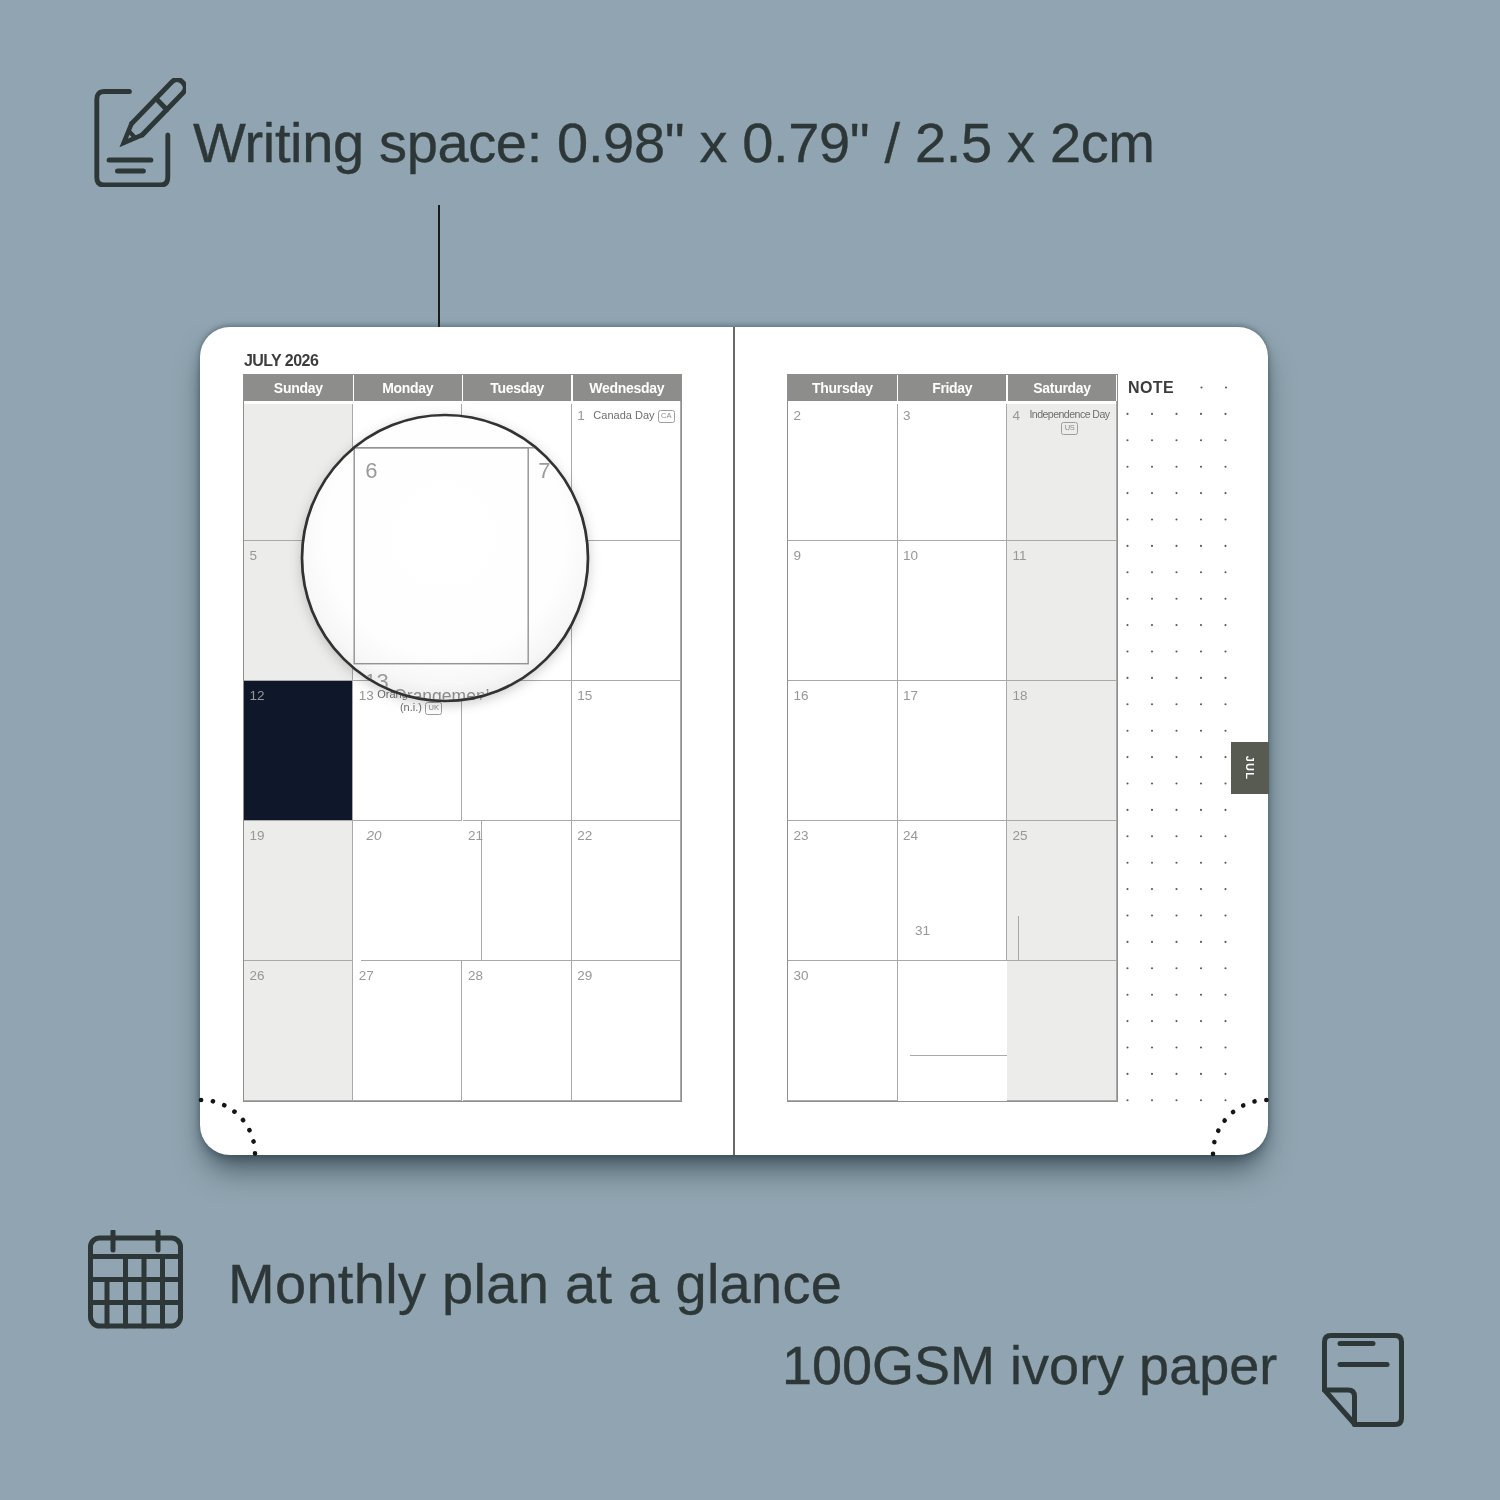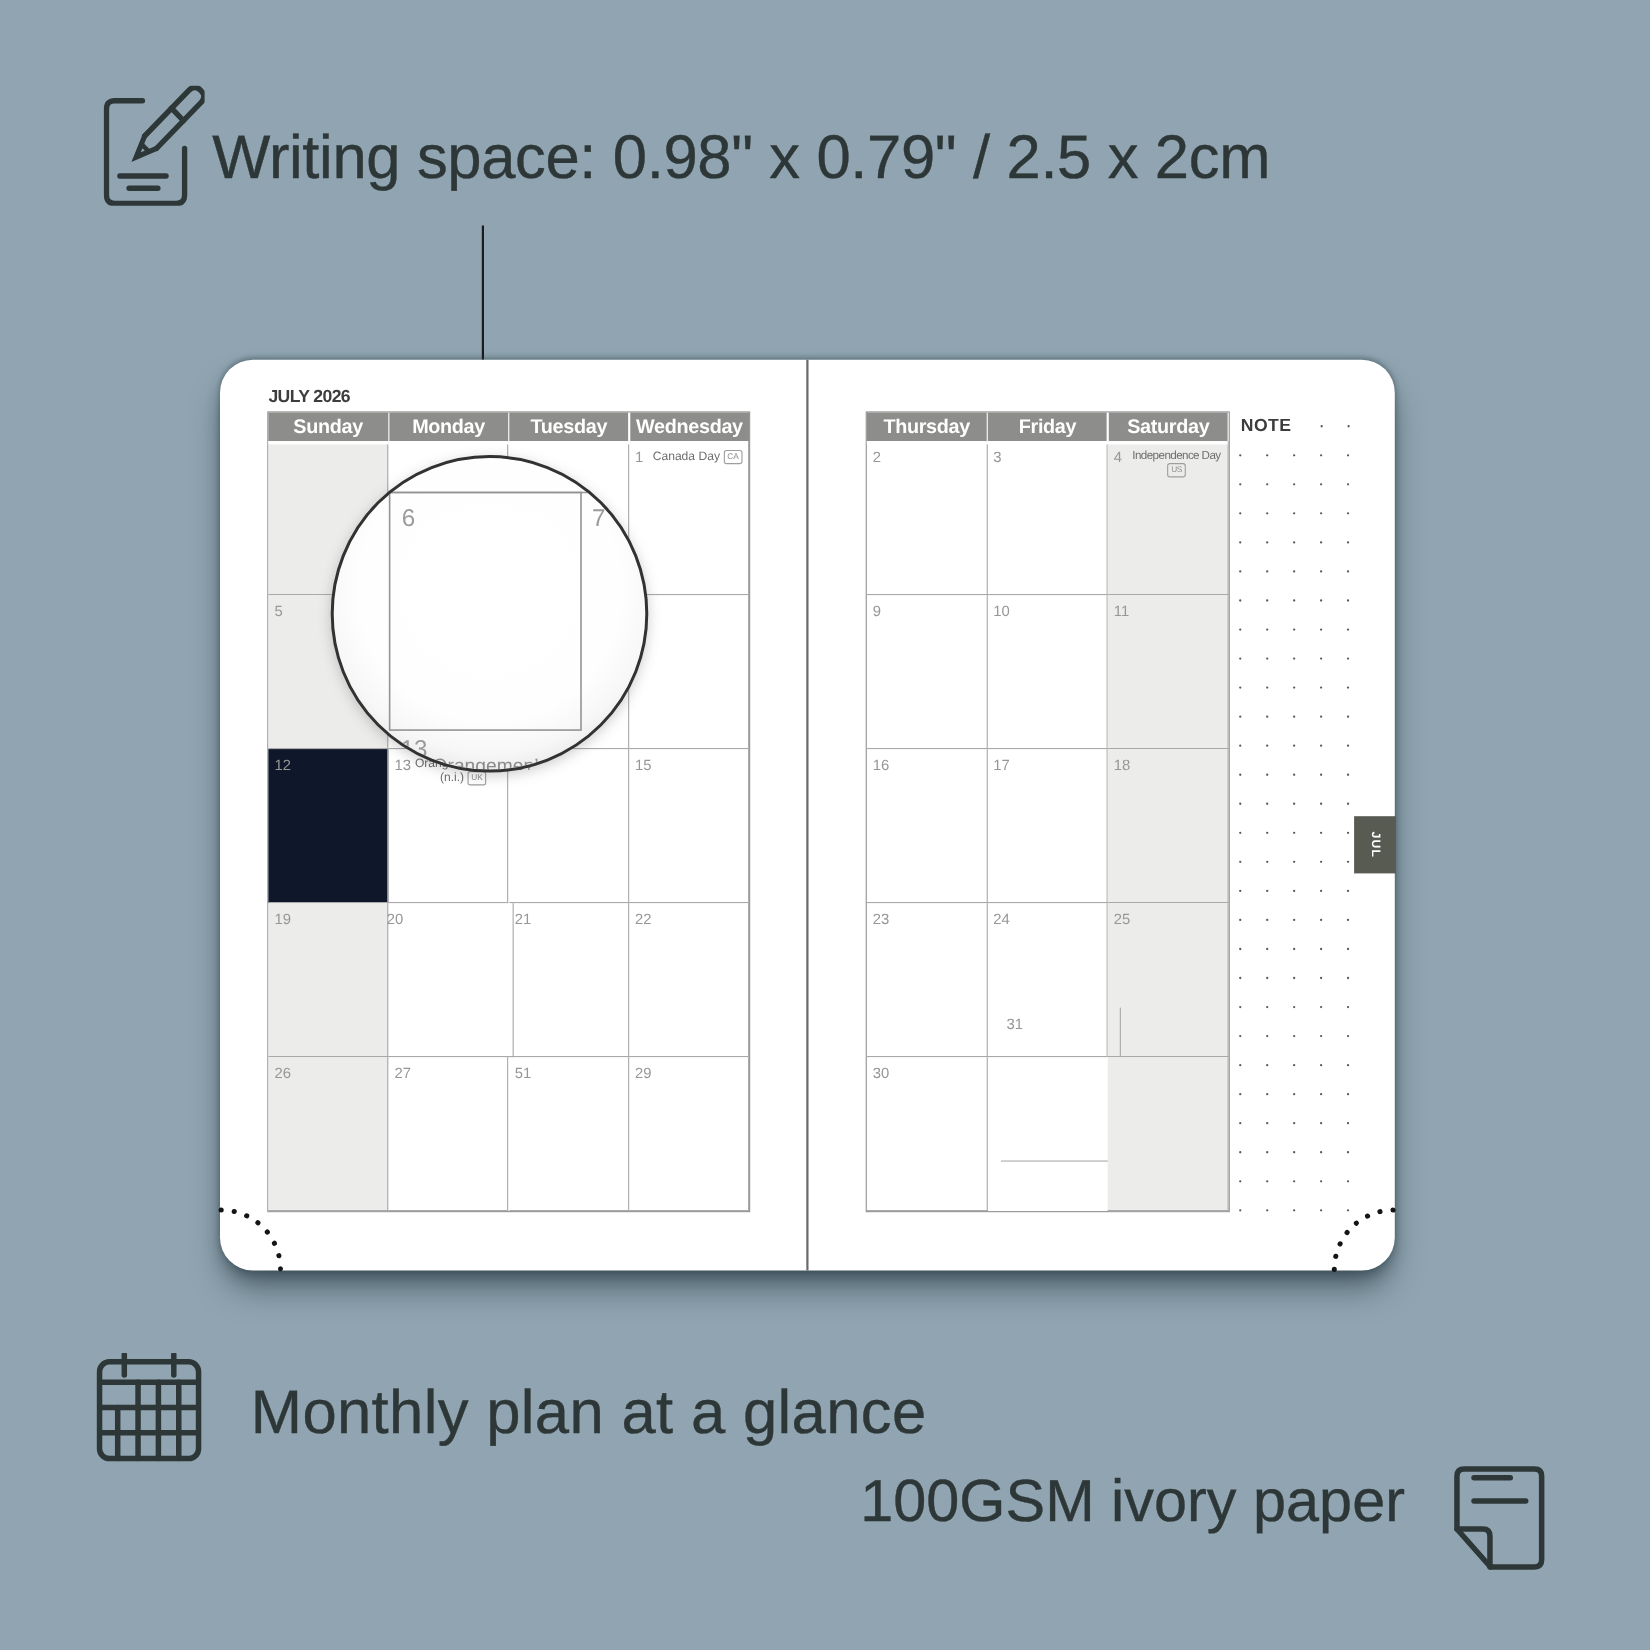--- a/index.html
+++ b/index.html
@@ -1,19 +1,19 @@
 <!DOCTYPE html>
 <html><head><meta charset="utf-8"><style>
 html,body{margin:0;padding:0;}
 *{box-sizing:border-box;-webkit-font-smoothing:antialiased;}
 .canvas{position:relative;width:1500px;height:1500px;background:#90a5b1;overflow:hidden;font-family:"Liberation Sans",sans-serif;}
 .abs{position:absolute;}
 .cap{position:absolute;color:#2e3737;font-size:56px;white-space:nowrap;-webkit-text-stroke:0.35px currentColor;}
 .notebook{position:absolute;left:200px;top:327px;width:1068px;height:828px;background:#fff;border-radius:30px;box-shadow:0 -2px 4px rgba(44,62,72,.35),0 20px 30px -6px rgba(36,54,64,.66),0 5px 12px -2px rgba(36,54,64,.5);}
-.hdrcell{position:absolute;top:0;height:26.6px;background:#8d8d8b;color:#fff;font-weight:bold;font-size:18px;letter-spacing:-0.3px;text-align:center;line-height:27.6px;}
+.hdrcell{position:absolute;top:0;height:26.6px;background:#8d8d8b;color:#fff;font-weight:bold;font-size:14px;letter-spacing:-0.3px;text-align:center;line-height:27.6px;}
 .cell{position:absolute;border-right:1px solid #a9a9a9;border-bottom:1px solid #a9a9a9;}
 .dnum{position:absolute;left:5.5px;top:6.5px;font-size:13.5px;color:#979797;}
 .hol{position:absolute;font-size:11px;color:#6e6e6e;line-height:13px;}
 .badge{display:inline-block;border:1px solid #9e9e9e;border-radius:2.5px;color:#8d8d8d;font-size:7.5px;line-height:8.5px;padding:1px 2.5px;vertical-align:1px;}
 .tabjul{position:absolute;left:1231px;top:742px;width:38px;height:52px;background:#575b52;}
 </style></head><body>
 <div class="canvas">
 
 <svg class="abs" style="left:93.5px;top:77.5px" width="92.5" height="109" viewBox="0 -5 99 113" preserveAspectRatio="none" fill="none" stroke="#2e3737" stroke-width="5.2" stroke-linecap="round" stroke-linejoin="round">
 <path d="M 38,9 H 11 Q 3,9 3,17 V 98 Q 3,106 11,106 H 71 Q 79,106 79,98 V 54"></path>
@@ -70,37 +70,37 @@
     </div>
 <div class="cell" style="left:462.5px;top:681.3px;width:109.2px;height:140.0px;">
       <span class="dnum">14</span>
     </div>
 <div class="cell" style="left:571.8px;top:681.3px;width:109.2px;height:140.0px;">
       <span class="dnum">15</span>
     </div>
 <div class="cell" style="left:244.0px;top:821.3px;width:109.2px;height:140.0px;background:#ececeb;">
       <span class="dnum">19</span>
     </div>
-<div class="cell" style="left:346px;top:821.3px;width:121px;height:140.0px;">
+<div class="cell" style="left:361px;top:821.3px;width:121px;height:140.0px;font-style:italic;">
       <span class="dnum">20</span>
     </div>
 <div class="cell" style="left:462.5px;top:821.3px;width:109.2px;height:140.0px;">
       <span class="dnum">21</span>
     </div>
 <div class="cell" style="left:571.8px;top:821.3px;width:109.2px;height:140.0px;">
       <span class="dnum">22</span>
     </div>
 <div class="cell" style="left:244.0px;top:961.3px;width:109.2px;height:140.0px;background:#ececeb;">
       <span class="dnum">26</span>
     </div>
 <div class="cell" style="left:353.2px;top:961.3px;width:109.2px;height:140.0px;">
       <span class="dnum">27</span>
     </div>
 <div class="cell" style="left:462.5px;top:961.3px;width:109.2px;height:140.0px;">
-      <span class="dnum">51</span>
+      <span class="dnum">28</span>
     </div>
 <div class="cell" style="left:571.8px;top:961.3px;width:109.2px;height:140.0px;">
       <span class="dnum">29</span>
     </div>
 
 <div class="abs" style="left:787.0px;top:373.7px;width:330.5px;height:728.6px;border:1px solid #8f8f8f;background:#fff;"></div>
 <div class="hdrcell" style="left:788.0px;top:374.7px;width:108.8px;">Thursday</div>
 <div class="hdrcell" style="left:898.2px;top:374.7px;width:108.1px;">Friday</div>
 <div class="hdrcell" style="left:1007.7px;top:374.7px;width:108.8px;">Saturday</div>
 <div class="abs" style="left:788.0px;top:401.3px;width:327.5px;height:2.8px;background:#fff;z-index:3;"></div>

